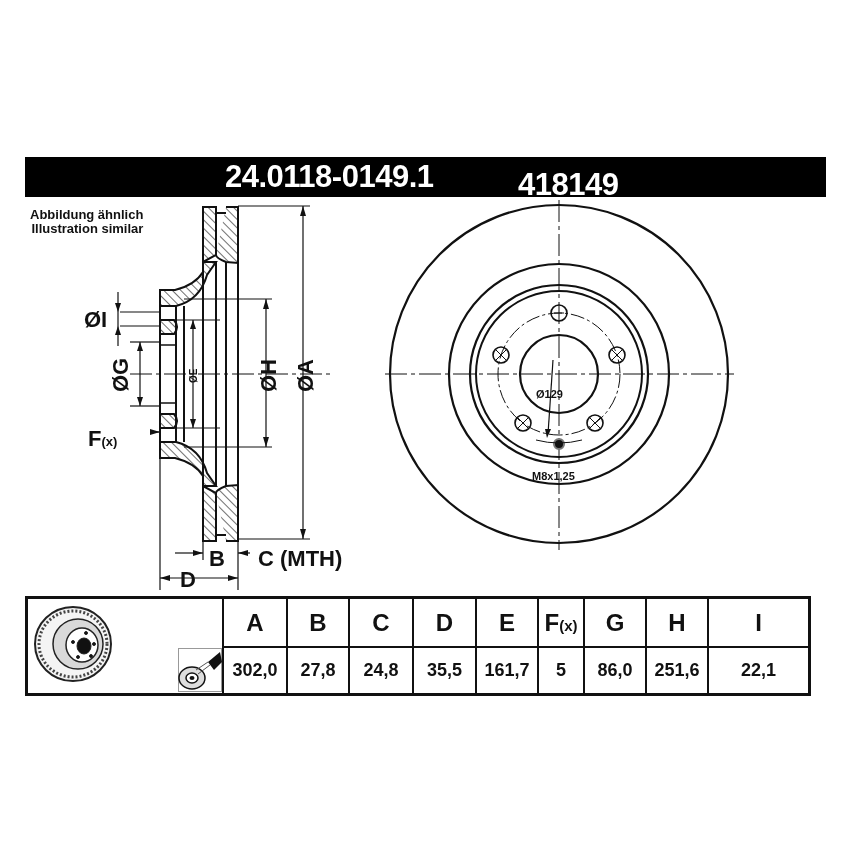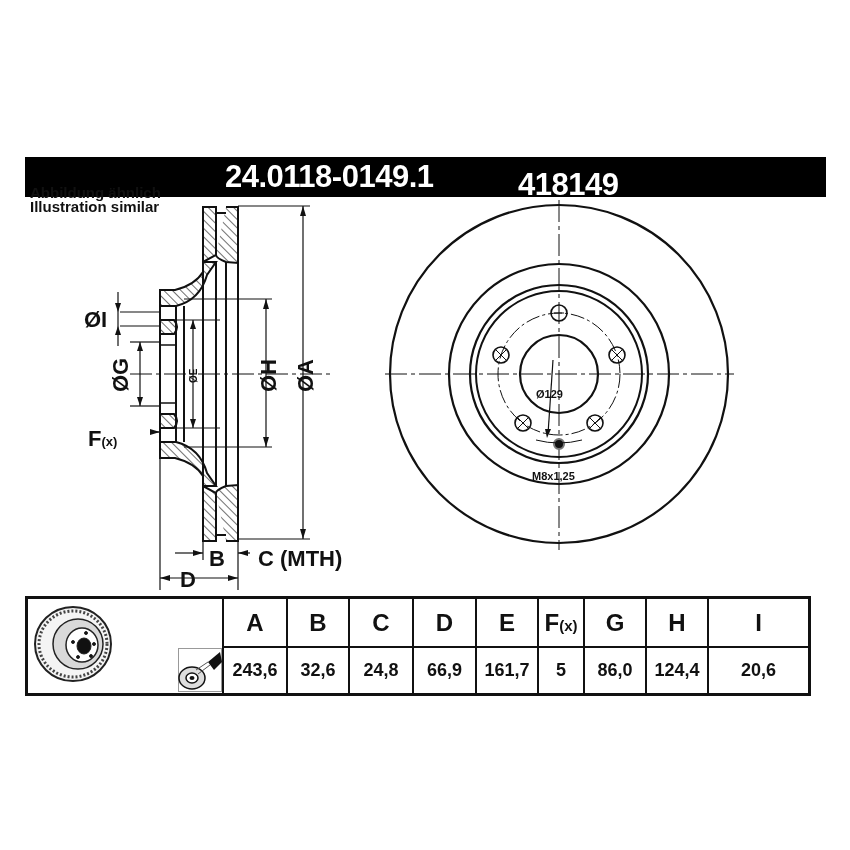--- a/index.html
+++ b/index.html
@@ -1,21 +1,21 @@
 <!DOCTYPE html>
 <html><head>
 <meta charset="utf-8">
 <style>
   html, body { margin:0; padding:0; background:#ffffff; }
   body { width:850px; height:850px; position:relative; overflow:hidden; font-family:"Liberation Sans", sans-serif; }
   .banner { position:absolute; left:25px; top:157px; width:801px; height:40px; background:#000000; color:#fff;
             font-weight:bold; font-size:31px; line-height:40px; }
   .banner .pn { position:absolute; left:200px; top:0; letter-spacing:-0.5px; }
   .banner .sn { position:absolute; left:493px; top:8px; letter-spacing:-0.5px; }
-  .caption { position:absolute; left:30px; top:186px; font-size:15px; font-weight:bold; line-height:14px; color:#111; }
+  .caption { position:absolute; left:30px; top:208px; font-size:13px; font-weight:bold; line-height:14px; color:#111;text-align:right; }
   svg.drawing { position:absolute; left:0; top:0; }
   .lbl { font-family:"Liberation Sans", sans-serif; font-weight:bold; fill:#111; }
   table.spec { position:absolute; left:25px; top:596px; border-collapse:collapse; border:3px solid #111; }
   table.spec td { border:2px solid #111; padding:0; text-align:center; font-weight:bold; color:#111; }
   .hdr td { height:44px; font-size:24px; }
   .val td { height:42px; font-size:18px; }
   .fx-small { font-size:15px; }
   .imgcell { width:194px; position:relative; }
 </style>
 </head>
@@ -191,24 +191,24 @@
     <td style="width:60px">B</td>
     <td style="width:62px">C</td>
     <td style="width:61px">D</td>
     <td style="width:60px">E</td>
     <td style="width:44px"><span>F</span><span class="fx-small">(x)</span></td>
     <td style="width:60px">G</td>
     <td style="width:60px">H</td>
     <td style="width:99px">I</td>
   </tr>
   <tr class="val">
-    <td>243,6</td>
-    <td>32,6</td>
+    <td>302,0</td>
+    <td>27,8</td>
     <td>24,8</td>
-    <td>66,9</td>
+    <td>35,5</td>
     <td>161,7</td>
     <td>5</td>
     <td>86,0</td>
-    <td>124,4</td>
-    <td>20,6</td>
+    <td>251,6</td>
+    <td>22,1</td>
   </tr>
 </tbody>
   </table>
 
 </body></html>

